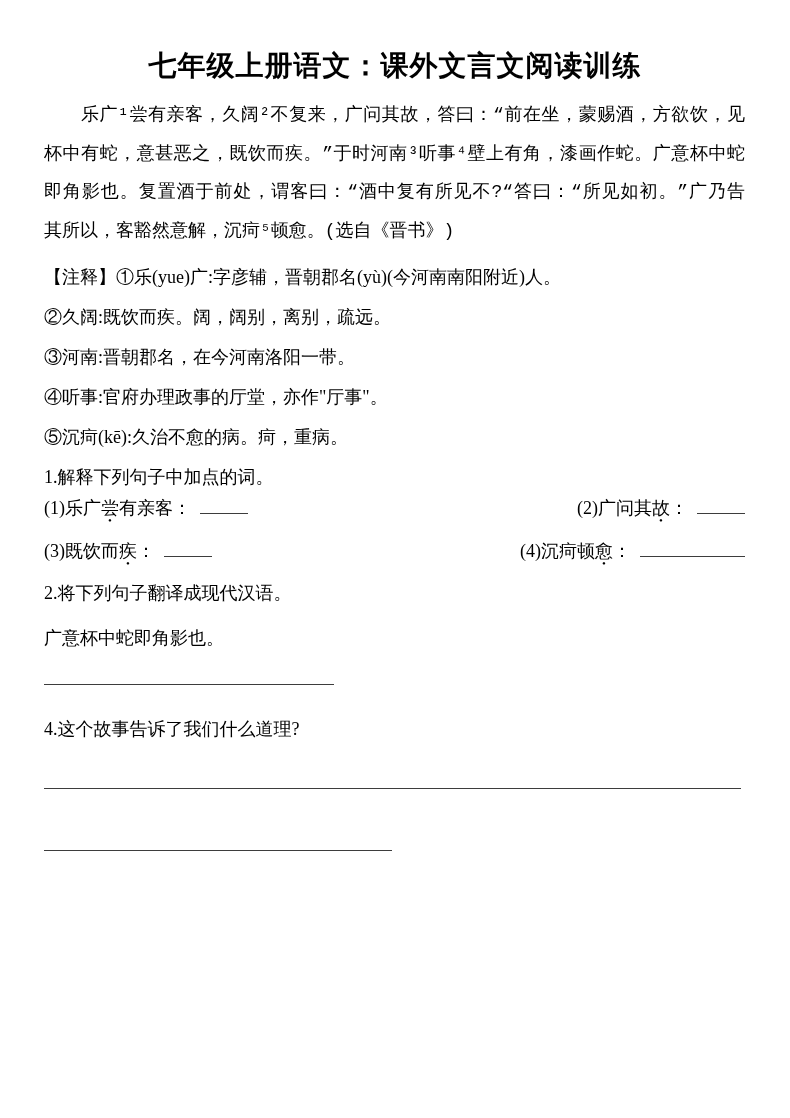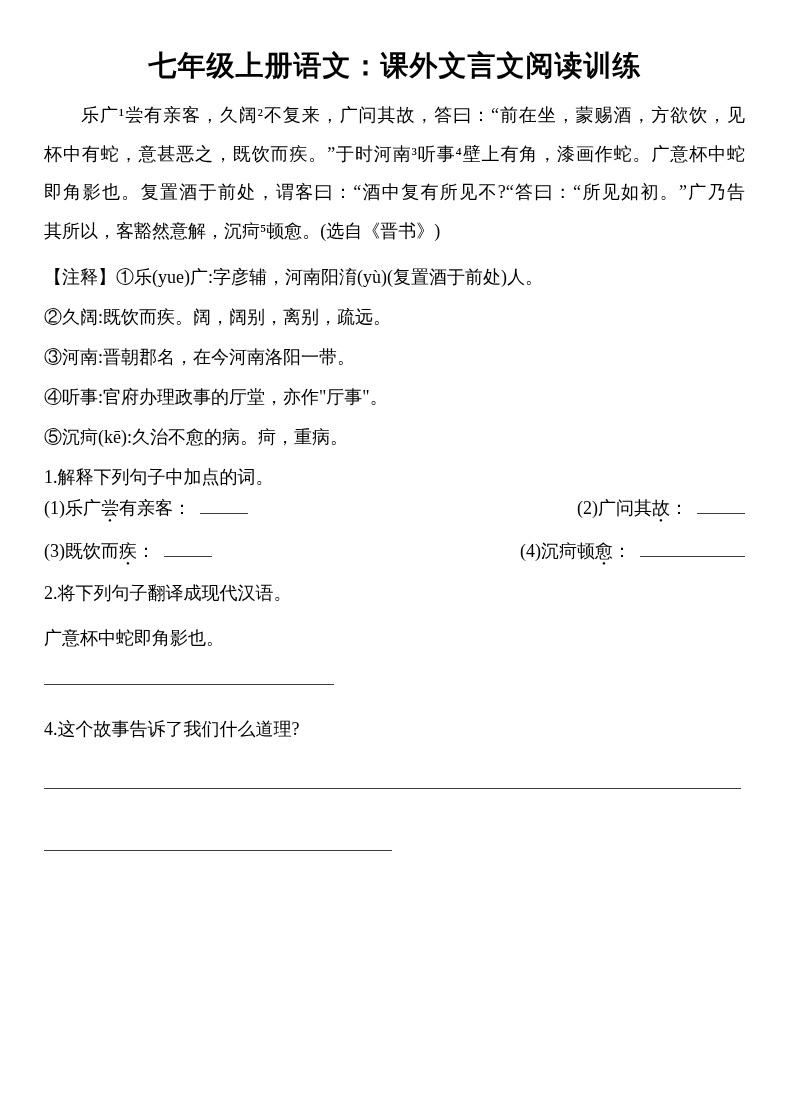--- a/index.html
+++ b/index.html
@@ -30,20 +30,21 @@
   }
 
   .passage{
     margin:14px 45px 0 44px;
     font-size:18px;
     line-height:38.5px;
   }
   .pline{
     text-align:justify;
     text-align-last:justify;
+    font-family:Liberation Mono, monospace;
   }
   .pline.first{padding-left:37px;}
   .pline.last{text-align-last:left;}
 
   .notes{margin:16px 45px 0 44px;font-size:18px;}
   .note-line{line-height:22px;margin-bottom:18px;}
 
   .q-prompt{
     margin:0 45px 0 44px;
     font-size:18px;
@@ -101,21 +102,21 @@
 
 
   <div class="passage">
     <div class="pline first">乐广¹尝有亲客，久阔²不复来，广问其故，答曰：“前在坐，蒙赐酒，方欲饮，见</div>
     <div class="pline">杯中有蛇，意甚恶之，既饮而疾。”于时河南³听事⁴壁上有角，漆画作蛇。广意杯中蛇</div>
     <div class="pline">即角影也。复置酒于前处，谓客曰：“酒中复有所见不?“答曰：“所见如初。”广乃告</div>
     <div class="pline last">其所以，客豁然意解，沉疴⁵顿愈。(选自《晋书》)</div>
   </div>
 
   <div class="notes">
-    <div class="note-line">【注释】①乐(yue)广:字彦辅，河南阳淯(yù)(复置酒于前处)人。</div>
+    <div class="note-line">【注释】①乐(yue)广:字彦辅，晋朝郡名(yù)(今河南南阳附近)人。</div>
     <div class="note-line">②久阔:既饮而疾。阔，阔别，离别，疏远。</div>
     <div class="note-line">③河南:晋朝郡名，在今河南洛阳一带。</div>
     <div class="note-line">④听事:官府办理政事的厅堂，亦作"厅事"。</div>
     <div class="note-line">⑤沉疴(kē):久治不愈的病。疴，重病。</div>
   </div>
 
   <div class="q-prompt q1-prompt">1.解释下列句子中加点的词。</div>
 
   <div class="q1-grid">
     <div class="q1-row">

